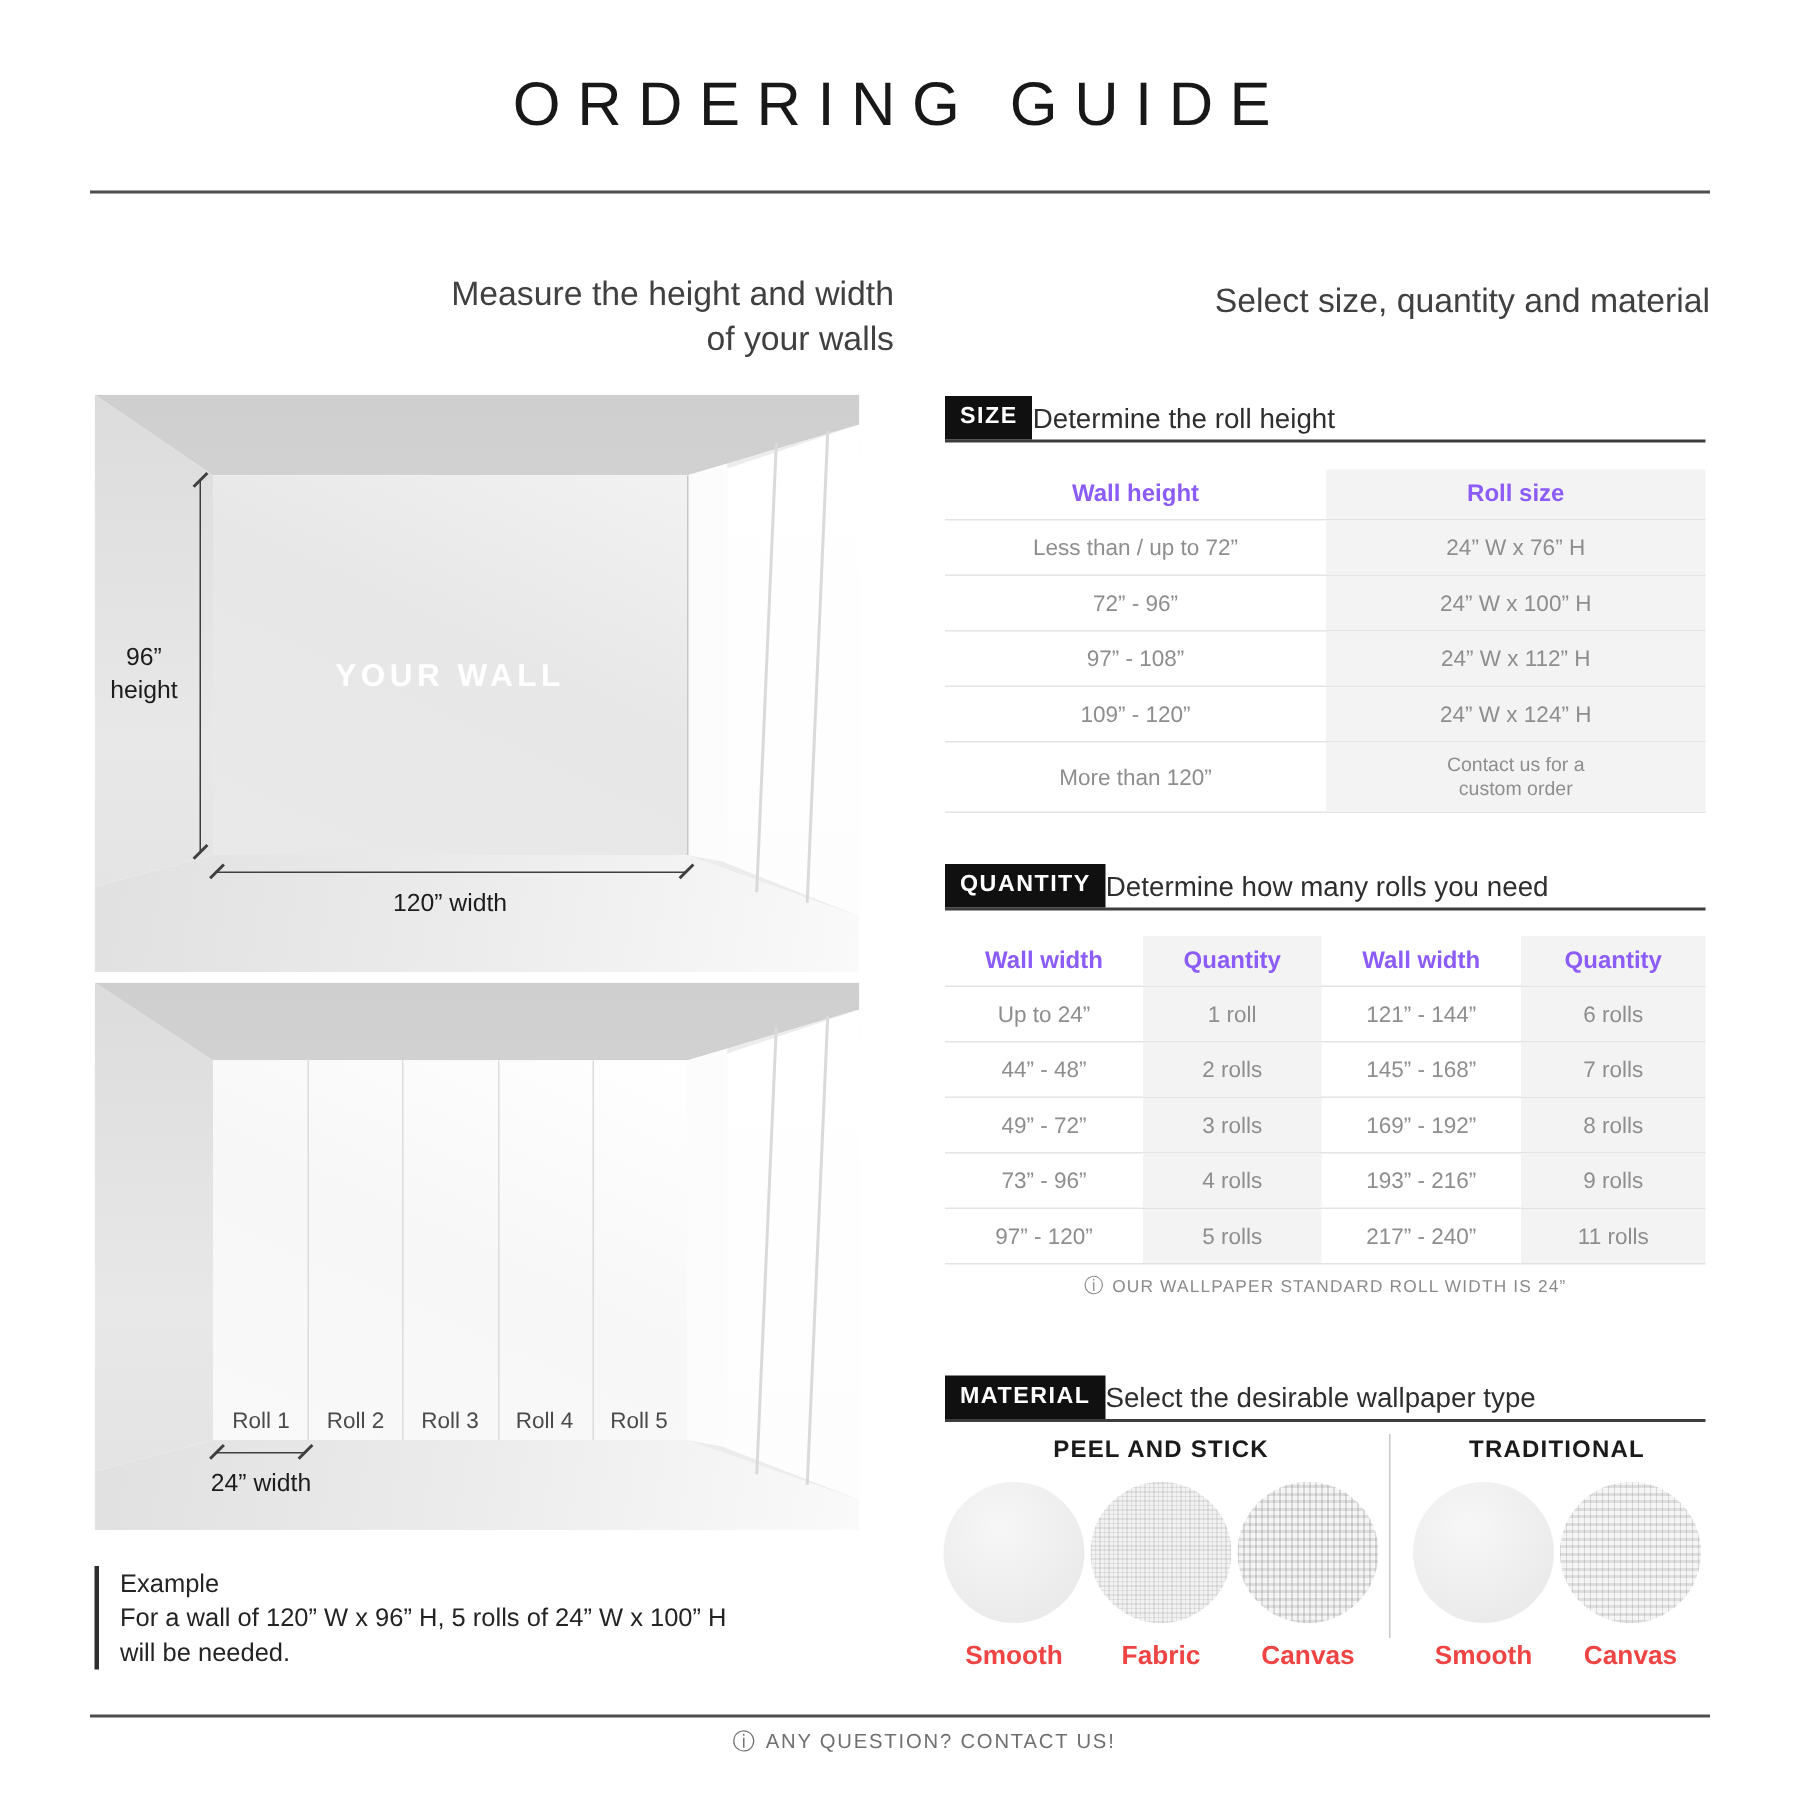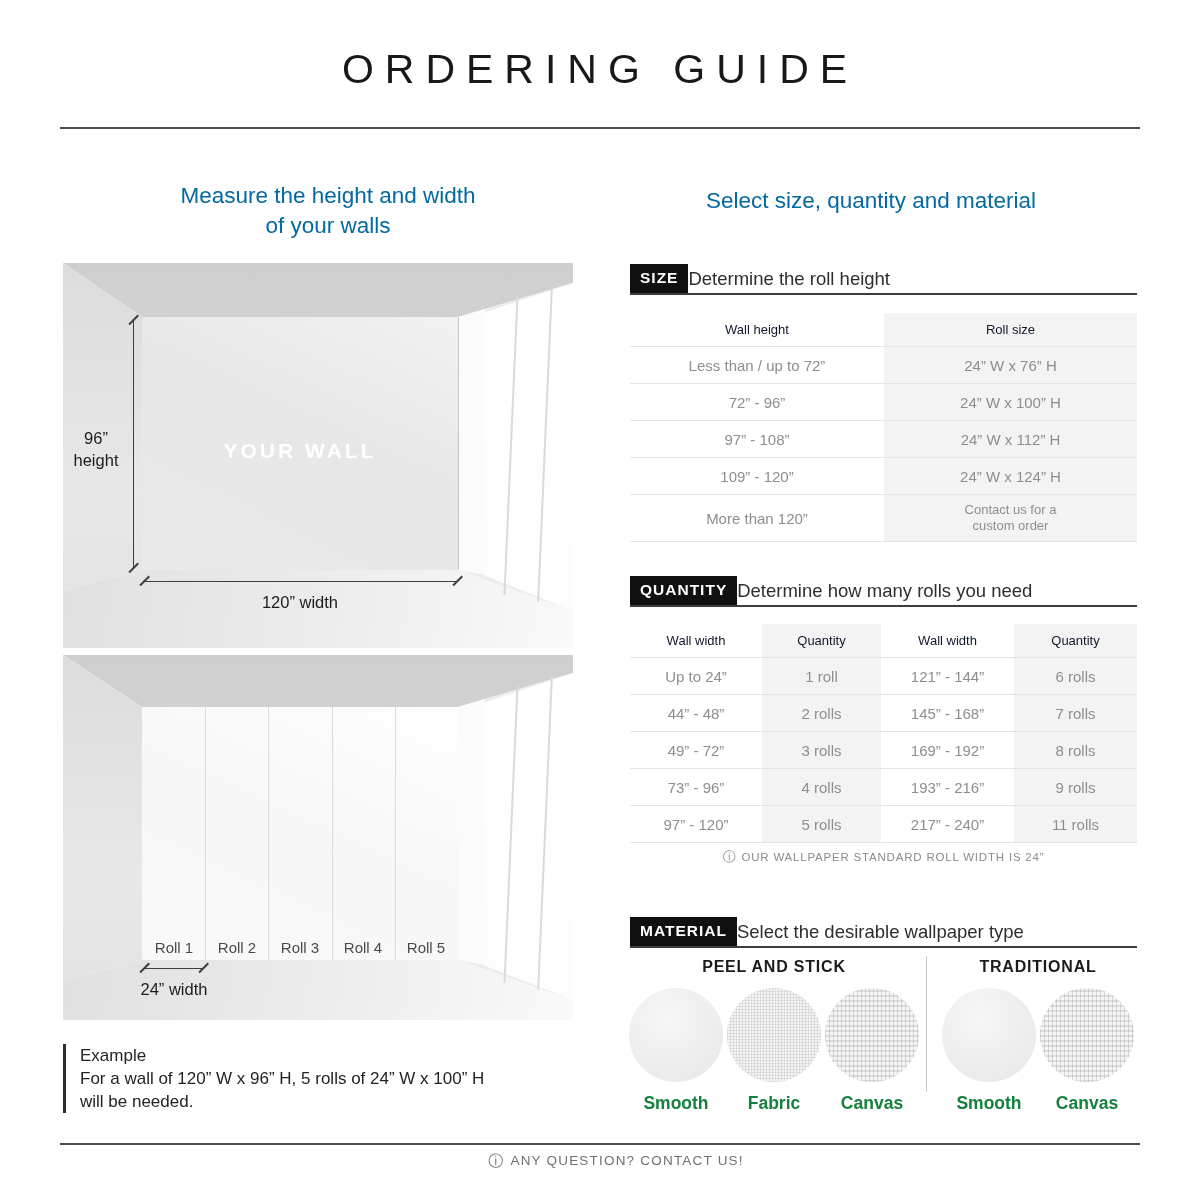--- a/index.html
+++ b/index.html
@@ -4,21 +4,21 @@
 <style>
   html,body{margin:0;padding:0;background:#ffffff;}
   body{font-family:"Liberation Sans","DejaVu Sans",sans-serif;color:#1d1d1d;}
   #page{position:relative;width:1200px;height:1200px;background:#fff;overflow:hidden;}
   .abs{position:absolute;}
 
   
   .main-title{left:0;top:46px;width:1200px;text-align:center;font-size:41px;letter-spacing:11px;color:#181818;font-weight:400;}
   .hrule{left:60px;width:1080px;height:2px;background:#4d4d4d;}
 
-  .col-heading{font-size:22.5px;line-height:30px;text-align:center;color:#0369a1;}
+  .col-heading{font-size:22.5px;line-height:30px;text-align:right;color:#404040;}
 
   
   .room{position:absolute;left:63px;width:510px;overflow:hidden;}
   .layer{position:absolute;inset:0;}
   .r-floor{background:linear-gradient(100deg,#dedede 0%,#ececec 55%,#fafafa 100%);}
   .r-ceil{background:linear-gradient(180deg,#cfcfcf 0%,#dedede 100%);}
   .r-lwall{background:linear-gradient(180deg,#dcdcdc 0%,#e8e8e8 60%,#e2e2e2 100%);}
   .r-rwall{background:#ececec;}
   .r-window{background:linear-gradient(180deg,#ffffff 0%,#fdfdfd 100%);}
   .r-pillar{background:linear-gradient(90deg,#cfcfcf 0,#f5f5f5 35%,#ffffff 100%);}
@@ -42,39 +42,39 @@
   
   .sec-head{left:630px;width:507px;height:29px;border-bottom:2px solid #3d3d3d;display:flex;align-items:flex-end;}
   .chip{background:#101010;color:#ffffff;font-size:15.5px;font-weight:bold;letter-spacing:1px;padding:4px 10px 5px 10px;line-height:20px;}
   .sec-desc{font-size:18.5px;color:#2e2e2e;padding-bottom:3px;white-space:nowrap;}
 
   .tbl{position:absolute;left:630px;width:507px;}
   .tr{display:grid;border-bottom:1px solid #e4e4e4;}
   .size-cols{grid-template-columns:254px 253px;}
   .qty-cols{grid-template-columns:132px 119px 133px 123px;}
   .td{display:flex;align-items:center;justify-content:center;}
-  .th .td{height:33px;font-size:13px;font-weight:normal;color:#0f172a;}
+  .th .td{height:33px;font-size:16px;font-weight:bold;color:#8b5cf6;}
   .val{height:36px;font-size:15px;color:#8e8e8e;}
   .alt{background:#f3f3f3;}
   .tall{height:46px;}
   .two-line{font-size:13px;line-height:16px;text-align:center;}
 
   .note{left:630px;top:848px;width:507px;text-align:center;font-size:11.5px;letter-spacing:.8px;color:#8a8a8a;}
   .note .i-ico{font-size:13px;margin-right:5px;}
 
   
   .mat-group{position:absolute;display:flex;flex-direction:column;align-items:center;}
   .mat-title{font-size:16px;font-weight:bold;letter-spacing:.8px;color:#1b1b1b;height:22px;}
   .swatch-row{display:flex;gap:4px;margin-top:8px;}
   .swatch{display:flex;flex-direction:column;align-items:center;}
   .circle{width:94px;height:94px;border-radius:50%;}
   .smooth{background:radial-gradient(circle at 40% 32%,#f7f7f7 0%,#ededed 60%,#e6e6e6 100%);}
   .fabric{background-color:#f2f2f2;background-image:repeating-linear-gradient(90deg,rgba(120,120,120,.14) 0 1px,transparent 1px 3px),repeating-linear-gradient(0deg,rgba(120,120,120,.14) 0 1px,transparent 1px 3px);}
   .canvas{background-color:#f5f5f5;background-image:repeating-linear-gradient(90deg,rgba(100,100,100,.20) 0 1px,transparent 1px 4px),repeating-linear-gradient(0deg,rgba(100,100,100,.16) 0 2px,transparent 2px 5px);}
-  .swatch-label{margin-top:11px;font-size:17.5px;font-weight:bold;color:#15803d;}
+  .swatch-label{margin-top:11px;font-size:17.5px;font-weight:bold;color:#ef4444;}
   .v-div{left:926px;top:956px;width:1px;height:136px;background:#c9c9c9;}
 
   
   .footer-text{left:16px;top:1152px;width:1200px;text-align:center;font-size:13.5px;letter-spacing:1.2px;color:#707070;}
   .footer-text .i-ico{font-size:15px;margin-right:6px;vertical-align:-1px;}
 </style>
 </head>
 <body>
 
 <div id="page">

